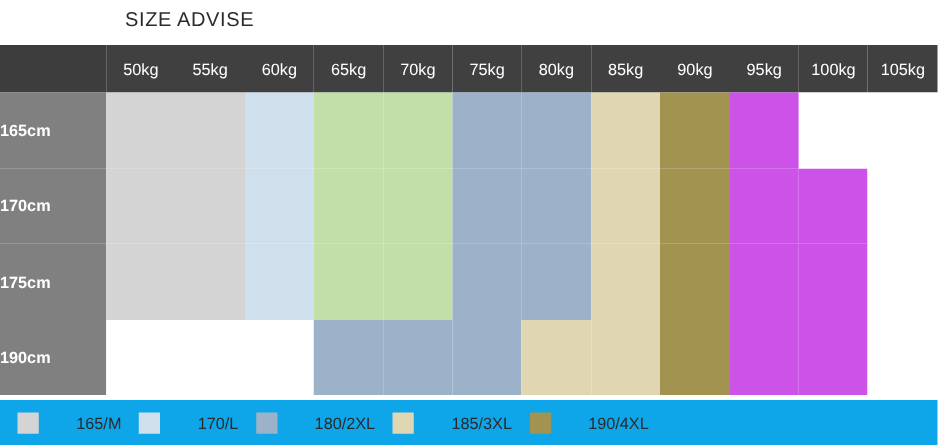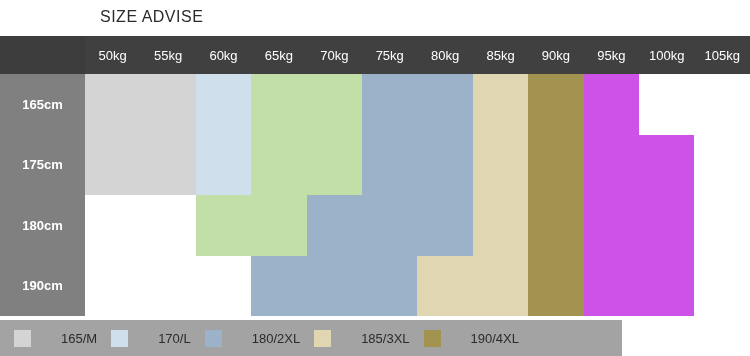--- a/index.html
+++ b/index.html
@@ -43,21 +43,21 @@
     font-size:13px;
     font-weight:normal;
     text-align:center;
     vertical-align:middle;
   }
   .rowhead{
     width:85px;height:40px;
     background:#808080;
     color:#ffffff;
     font-size:13px;
-    text-align:center;
+    text-align:left;
     vertical-align:middle;
     border-bottom:1px solid #8a8a8a;
   }
   .cell{
     height:40px;
     background:transparent;
     border:2px solid #ffffff;
     box-sizing:border-box;
   }
 
@@ -74,22 +74,22 @@
   
   .c-split{
     background:linear-gradient(to bottom right,
       #c2dfa8 0%, #c2dfa8 49.5%,
       #9bb2c9 50.5%, #9bb2c9 100%);
   }
 
   
   .legend{
     position:absolute;left:0;top:320px;
-    width:622px;height:36px;
-    background:#a3a3a3;
+    width:750px;height:36px;
+    background:#0ea5e9;
     display:flex;
     align-items:center;
   }
   .legend-item{
     display:flex;align-items:center;
     margin-left:14px;
   }
   .legend-item:first-child{margin-left:14px;}
   .swatch{
     width:17px;height:17px;
@@ -141,41 +141,41 @@
           <td class="cell c-xl"></td>
           <td class="cell c-2xl"></td>
           <td class="cell c-2xl"></td>
           <td class="cell c-3xl"></td>
           <td class="cell c-4xl"></td>
           <td class="cell c-5xl"></td>
           <td class="cell c-empty"></td>
           <td class="cell c-empty"></td>
         </tr>
         <tr>
+          <th class="rowhead">170cm</th>
+          <td class="cell c-m"></td>
+          <td class="cell c-m"></td>
+          <td class="cell c-l"></td>
+          <td class="cell c-xl"></td>
+          <td class="cell c-xl"></td>
+          <td class="cell c-2xl"></td>
+          <td class="cell c-2xl"></td>
+          <td class="cell c-3xl"></td>
+          <td class="cell c-4xl"></td>
+          <td class="cell c-5xl"></td>
+          <td class="cell c-5xl"></td>
+          <td class="cell c-empty"></td>
+        </tr>
+        <tr>
           <th class="rowhead">175cm</th>
           <td class="cell c-m"></td>
           <td class="cell c-m"></td>
           <td class="cell c-l"></td>
           <td class="cell c-xl"></td>
           <td class="cell c-xl"></td>
-          <td class="cell c-2xl"></td>
-          <td class="cell c-2xl"></td>
-          <td class="cell c-3xl"></td>
-          <td class="cell c-4xl"></td>
-          <td class="cell c-5xl"></td>
-          <td class="cell c-5xl"></td>
-          <td class="cell c-empty"></td>
-        </tr>
-        <tr>
-          <th class="rowhead">180cm</th>
-          <td class="cell c-empty"></td>
-          <td class="cell c-empty"></td>
-          <td class="cell c-xl"></td>
-          <td class="cell c-xl"></td>
-          <td class="cell c-2xl"></td>
           <td class="cell c-2xl"></td>
           <td class="cell c-2xl"></td>
           <td class="cell c-3xl"></td>
           <td class="cell c-4xl"></td>
           <td class="cell c-5xl"></td>
           <td class="cell c-5xl"></td>
           <td class="cell c-empty"></td>
         </tr>
         <tr>
           <th class="rowhead">190cm</th>

